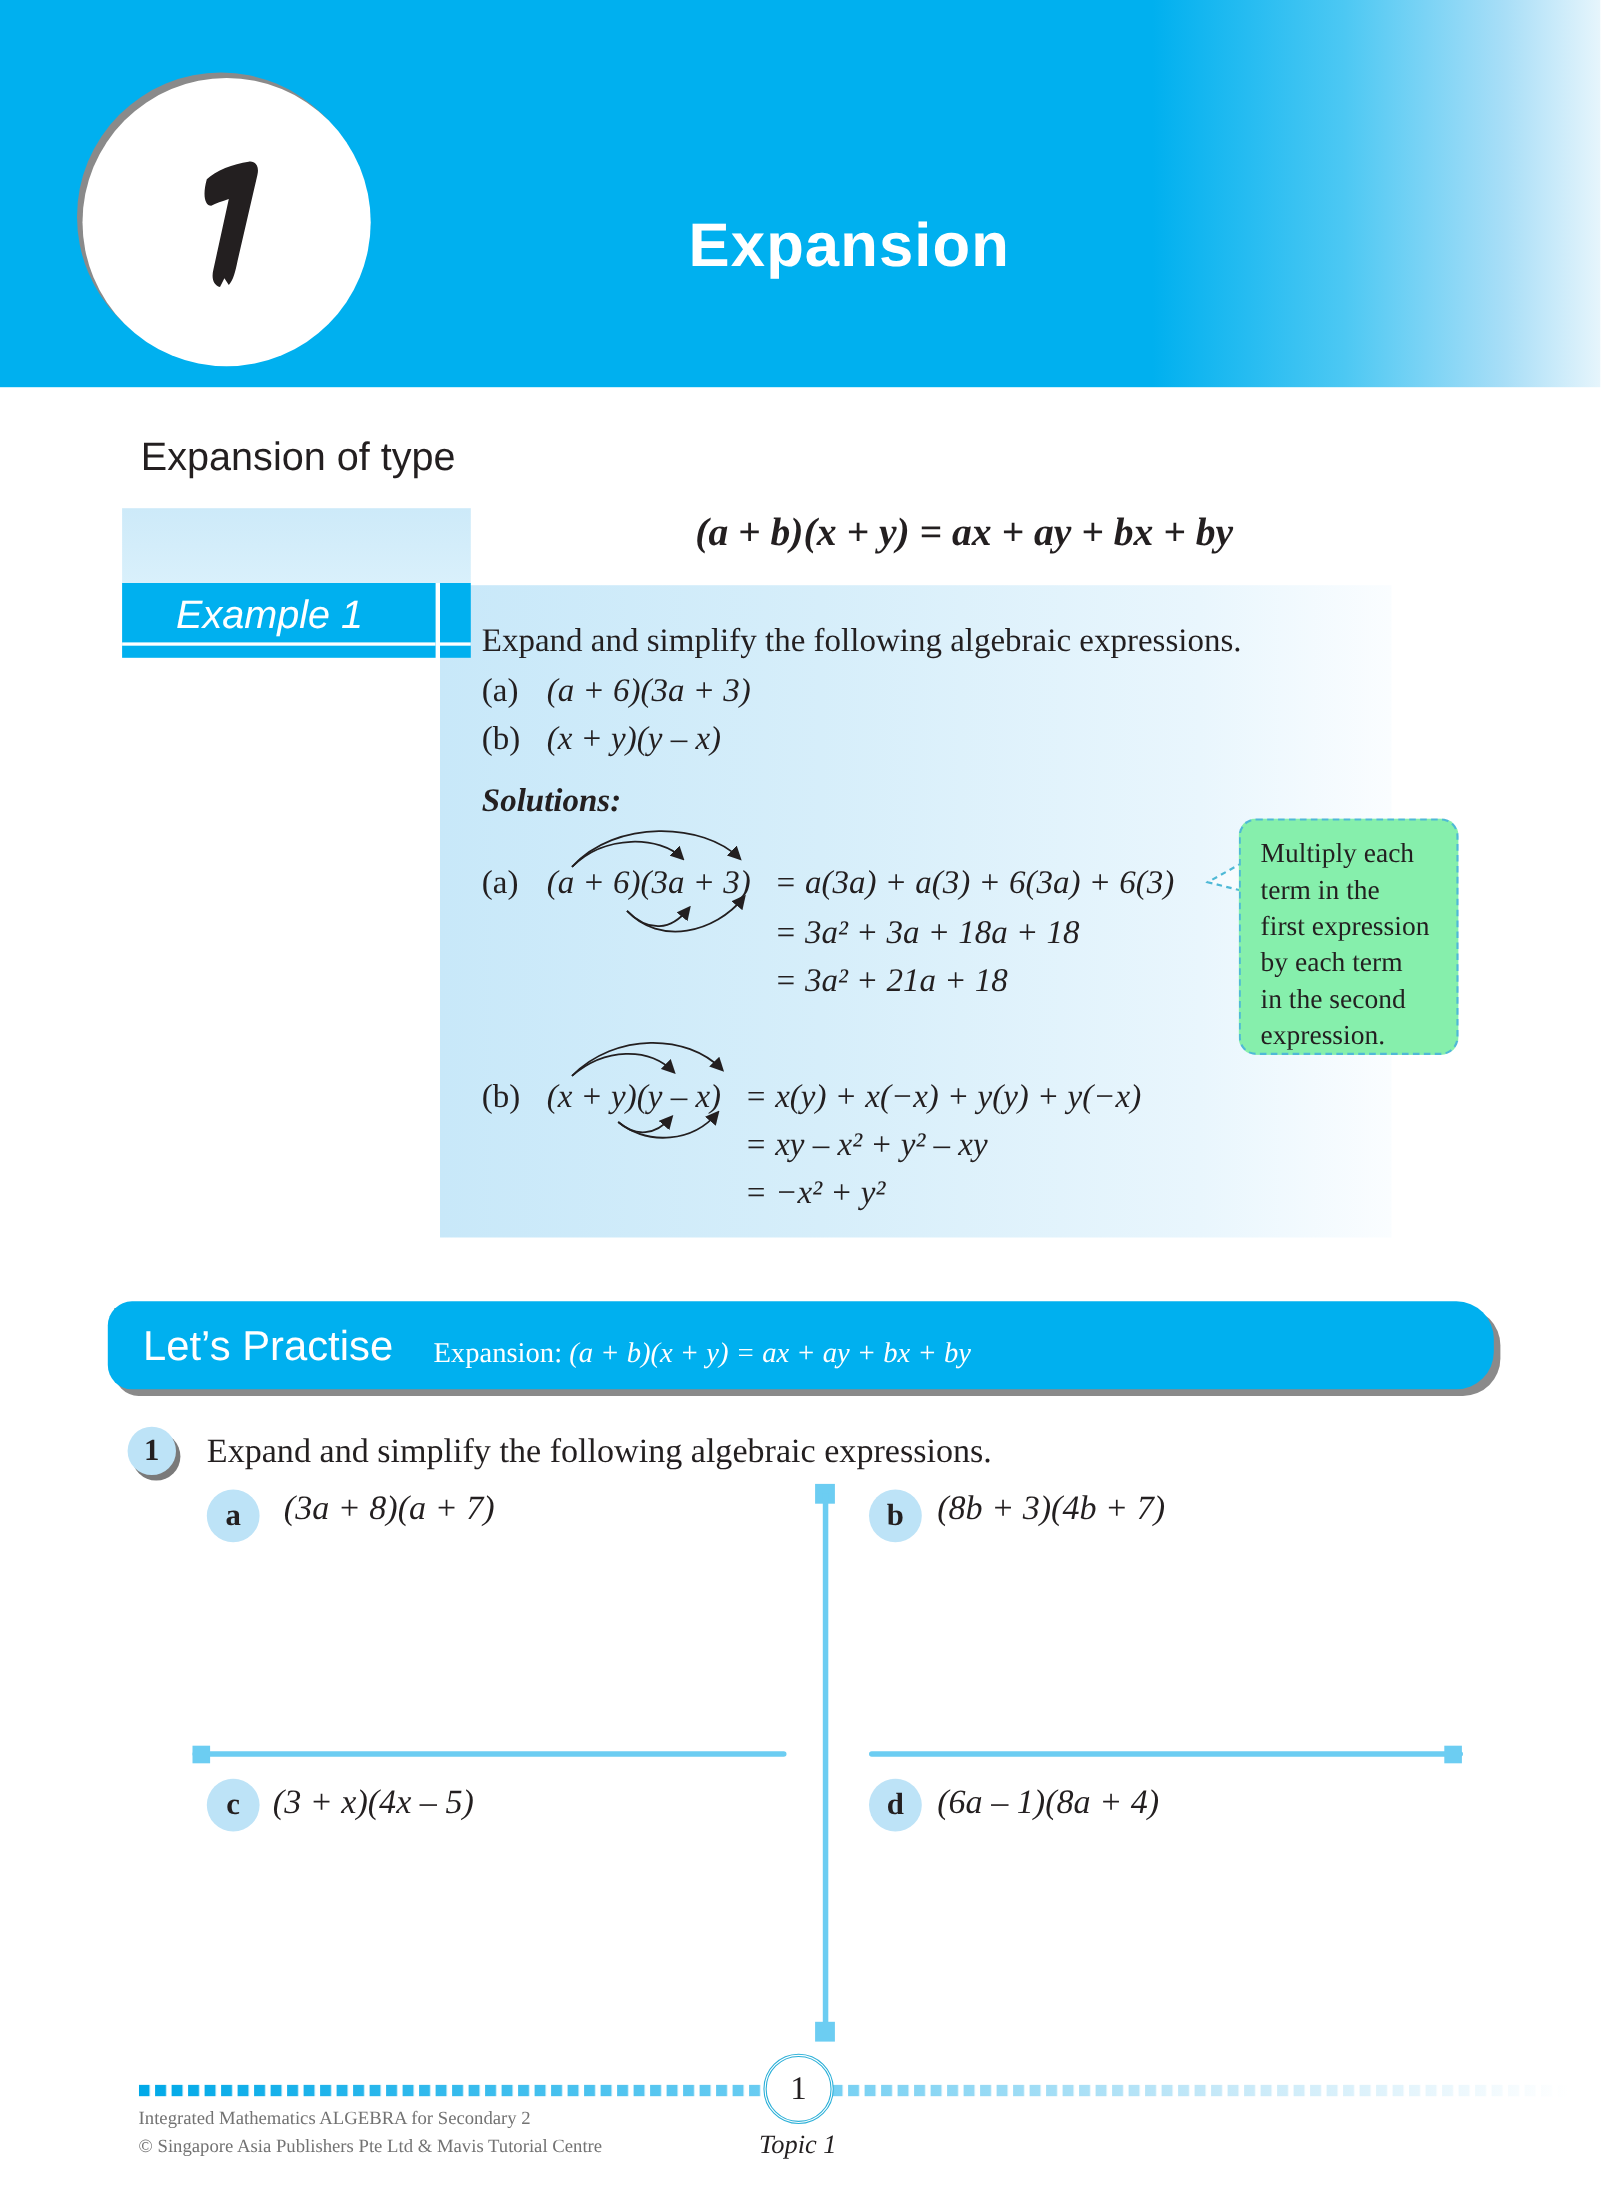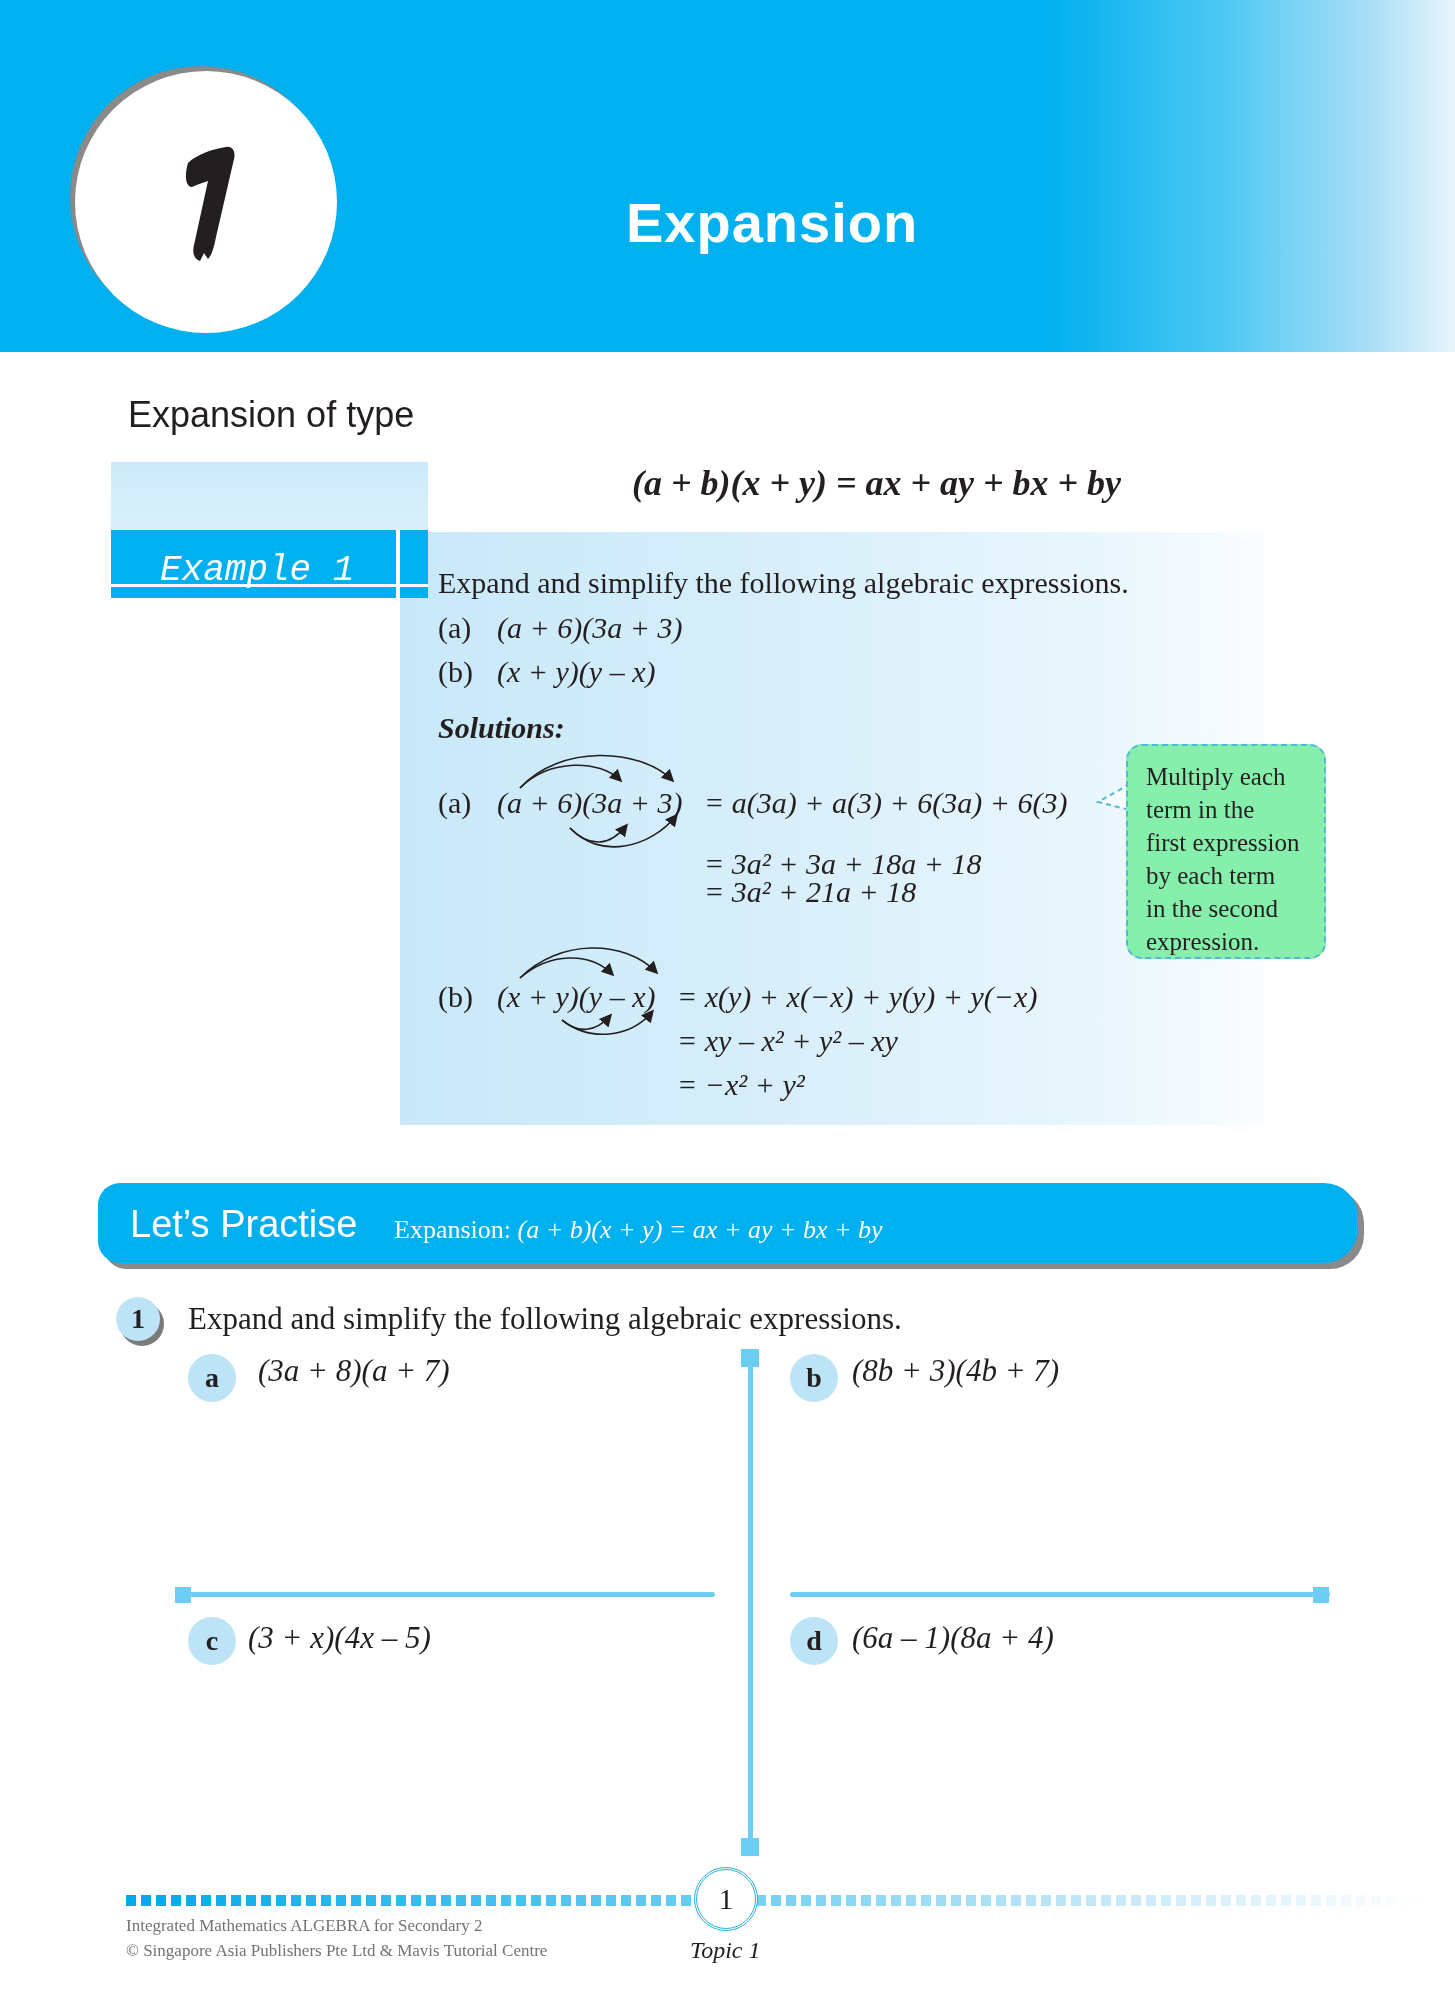--- a/index.html
+++ b/index.html
@@ -53,22 +53,22 @@
   .ex-bar-line {
     left: 111px; top: 584px; width: 285px; height: 3px; background: #ffffff;
   }
   .ex-bar2 {
     left: 400px; top: 530px; width: 28px; height: 68px; background: #00b0ef;
   }
   .ex-bar2-line {
     left: 400px; top: 584px; width: 28px; height: 3px; background: #ffffff;
   }
   .ex-label {
-    left: 160px; top: 534px; font-family: Liberation Mono, monospace;
-    font-style: italic; font-size: 36px; color: #ffffff; line-height: 50px; margin-top: 12px;
+    left: 160px; top: 534px; font-family: Liberation Sans, sans-serif;
+    font-style: italic; font-size: 36px; color: #ffffff; line-height: 50px;
   }
   .ex-content {
     left: 400px; top: 532px; width: 865px; height: 593px;
     background: linear-gradient(to right, #c8e8f9 0%, #d6eefa 40%, #e9f6fd 80%, #fafdff 100%);
   }
 
   .txt { font-size: 30px; line-height: 40px; white-space: nowrap; }
   .it { font-style: italic; }
 
   .callout {
@@ -165,21 +165,21 @@
     </marker>
   </defs>
   <path d="M10 40 C40 10 90 12 110 32" stroke="#231f20" stroke-width="1.6" fill="none" marker-end="url(#ah)"></path>
   <path d="M10 40 C50 -4 130 0 162 32" stroke="#231f20" stroke-width="1.6" fill="none" marker-end="url(#ah)"></path>
   <path d="M60 80 C80 100 100 98 116 78" stroke="#231f20" stroke-width="1.6" fill="none" marker-end="url(#ah)"></path>
   <path d="M60 80 C90 112 140 100 166 68" stroke="#231f20" stroke-width="1.6" fill="none" marker-end="url(#ah)"></path>
 </svg>
 <div class="abs txt" style="left:438px; top:783px;">(a)</div>
 <div class="abs txt it" style="left:497px; top:783px;">(a + 6)(3a + 3)</div>
 <div class="abs txt it" style="left:704px; top:783px;">= a(3a) + a(3) + 6(3a) + 6(3)</div>
-<div class="abs txt it" style="left:704px; top:828px;margin-top:16px;">= 3a² + 3a + 18a + 18</div>
+<div class="abs txt it" style="left:704px; top:828px;">= 3a² + 3a + 18a + 18</div>
 <div class="abs txt it" style="left:704px; top:872px;">= 3a² + 21a + 18</div>
 
 <svg class="abs callout-tail" width="34" height="30" viewBox="0 0 34 30">
   <path d="M34 2 L2 20 L34 28" stroke="#4fb9d6" stroke-width="2" stroke-dasharray="5 4" fill="#f6fbfe"></path>
 </svg>
 <div class="abs callout">
   <div>Multiply each</div>
   <div>term in the</div>
   <div>first expression</div>
   <div>by each term</div>

